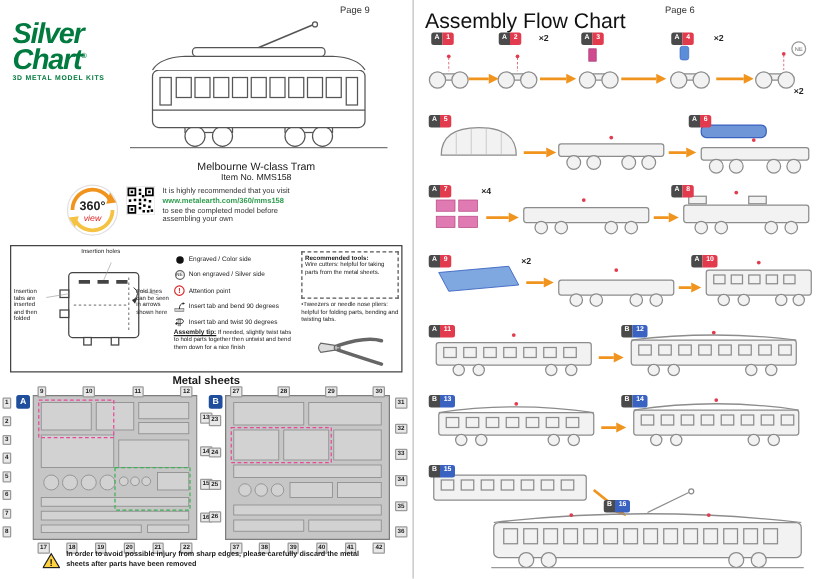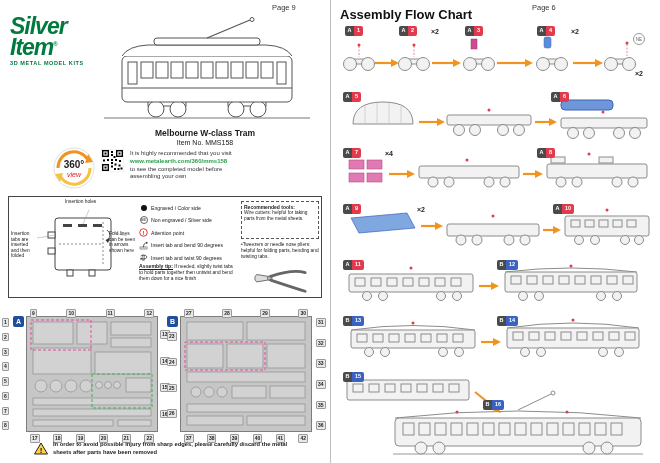--- a/index.html
+++ b/index.html
@@ -12,21 +12,21 @@
   #page2{position:absolute;left:331px;top:0;width:329px;height:463px}
 
   
   .logo{position:absolute;left:10px;top:16px;color:#007a3e}
   .logo-metal,.logo-earth{font-size:23px;font-weight:700;font-style:italic;letter-spacing:-1px;line-height:.92}
   .reg{font-size:6px;vertical-align:super;font-style:normal}
   .logo-tag{font-size:5.5px;font-weight:700;letter-spacing:.6px;margin-top:2px}
 
   .tram{position:absolute;left:98px;top:16px;width:218px;height:112px}
   .model{position:absolute;left:105px;top:128px;width:200px;text-align:center}
-  .model-name{font-size:8.5px;font-weight:700}
+  .model-name{font-size:8.5px;font-weight:400}
   .model-item{font-size:7px;margin-top:1px}
 
   .badge360{position:absolute;left:52px;top:146px;width:44px;height:44px}
   .qr{position:absolute;left:101px;top:149px;width:23px;height:23px}
   .note360{position:absolute;left:130px;top:150px;width:118px;font-size:6px;line-height:1.3;color:#333}
   .note-link{color:#2e9e4f;font-weight:700;display:block}
 
   
   .legend{position:absolute;left:8px;top:196px;width:314px;height:102px;border:1px solid #444}
   .diagram{position:absolute;left:24px;top:5px;width:100px;height:92px}
@@ -63,21 +63,21 @@
   #numsBL{left:167px;top:332px;height:86px}
   #numsBT{left:184px;top:309px;width:124px}
   #numsBR{left:316px;top:318px;height:112px}
   #numsBB{left:184px;top:434px;width:124px}
 
   .warning{position:absolute;left:34px;top:441px;width:264px;display:flex;gap:5px;align-items:center}
   .warn-tri{width:14px;height:13px;flex:0 0 14px}
   .warn-text{font-size:5.8px;font-weight:700;line-height:1.3}
 
   
-  .flow-title{position:absolute;left:9px;top:7px;font-size:13px;font-weight:700;color:#111}
+  .flow-title{position:absolute;left:9px;top:7px;font-size:17px;font-weight:400;color:#111}
   .row{position:absolute;left:6px;width:318px}
   #row1{top:26px;height:62px}#row2{top:92px;height:52px}#row3{top:148px;height:52px}
   #row4{top:204px;height:52px}#row5{top:260px;height:52px}#row6{top:316px;height:52px}
   #row7{top:372px;height:86px}
   .row > svg{position:absolute;left:0;top:0;width:100%;height:100%}
   .step{position:absolute;display:flex;font-weight:700;line-height:1}
   .step .l{background:#4a4a4a;color:#fff;font-size:5.5px;padding:2px 2.5px;border-radius:2px 0 0 2px}
   .step .n{color:#fff;font-size:5.5px;padding:2px 3px;border-radius:0 2px 2px 0}
   .sa .n{background:#e23b4e}
   .sb .n{background:#3a62c0}
@@ -88,21 +88,21 @@
 
 <div>
   <div class="page-label" id="pl1">Page 9</div>
   <div class="page-label" id="pl2">Page 6</div>
   <div id="divider"></div>
 
   <section id="page1">
 
     <div class="logo">
       <div class="logo-metal">Silver</div>
-      <div class="logo-earth"><span>Item</span><span class="reg">®</span></div>
+      <div class="logo-earth"><span>Chart</span><span class="reg">®</span></div>
       <div class="logo-tag">3D METAL MODEL KITS</div>
     </div>
 
     <svg class="tram" viewBox="0 0 218 112">
       <line x1="6" y1="102" x2="212" y2="102" stroke="#777" stroke-width="1"></line>
       <g stroke="#555" fill="#fff">
         <rect x="50" y="84" width="38" height="6"></rect>
           <rect x="130" y="84" width="38" height="6"></rect>
         <circle cx="58" cy="93" r="8"></circle>
           <circle cx="80" cy="93" r="8"></circle>
@@ -263,20 +263,21 @@
       <div class="tweezers">•Tweezers or needle nose pliers: helpful for folding parts, bending and twisting tabs.</div>
 
       <svg class="pliers" viewBox="0 0 62 30">
         <path d="M6,8 Q2,12 6,16 L18,14 Q22,12 18,10 Z" fill="#ddd" stroke="#666"></path>
         <circle cx="20" cy="12" r="2.5" fill="#bbb" stroke="#666"></circle>
         <path d="M21,10 Q45,2 58,6" fill="none" stroke="#666" stroke-width="3" stroke-linecap="round"></path>
         <path d="M21,14 Q45,22 58,26" fill="none" stroke="#666" stroke-width="3" stroke-linecap="round"></path>
       </svg>
     </div>
 
+    <div class="sheets-title">Metal sheets</div>
     <div class="sheet-label" id="labA">A</div>
     <div class="sheet-label" id="labB">B</div>
 
     <svg class="sheetA" viewBox="0 0 132 116">
       <rect x="0.5" y="0.5" width="131" height="115" fill="#c6c6c6" stroke="#7d7d7d"></rect>
       <g fill="#d2d2d2" stroke="#8f8f8f" stroke-width="0.7">
         <rect x="7" y="6" width="40" height="22"></rect>
           <rect x="51" y="6" width="30" height="22"></rect>
         <rect x="85" y="6" width="40" height="13"></rect>
           <rect x="85" y="22" width="40" height="9"></rect>

